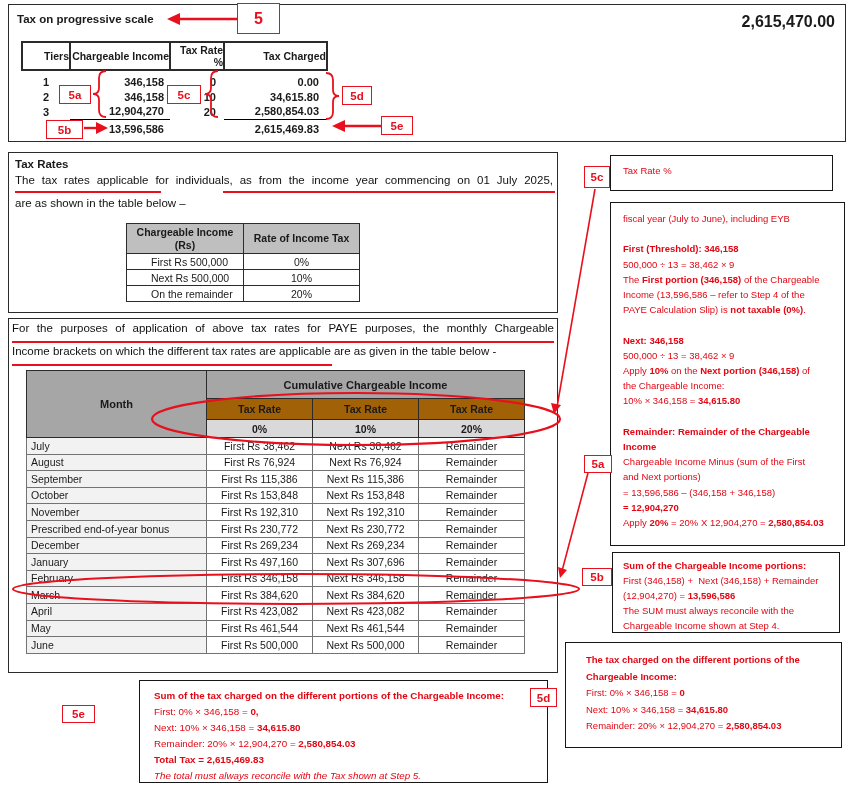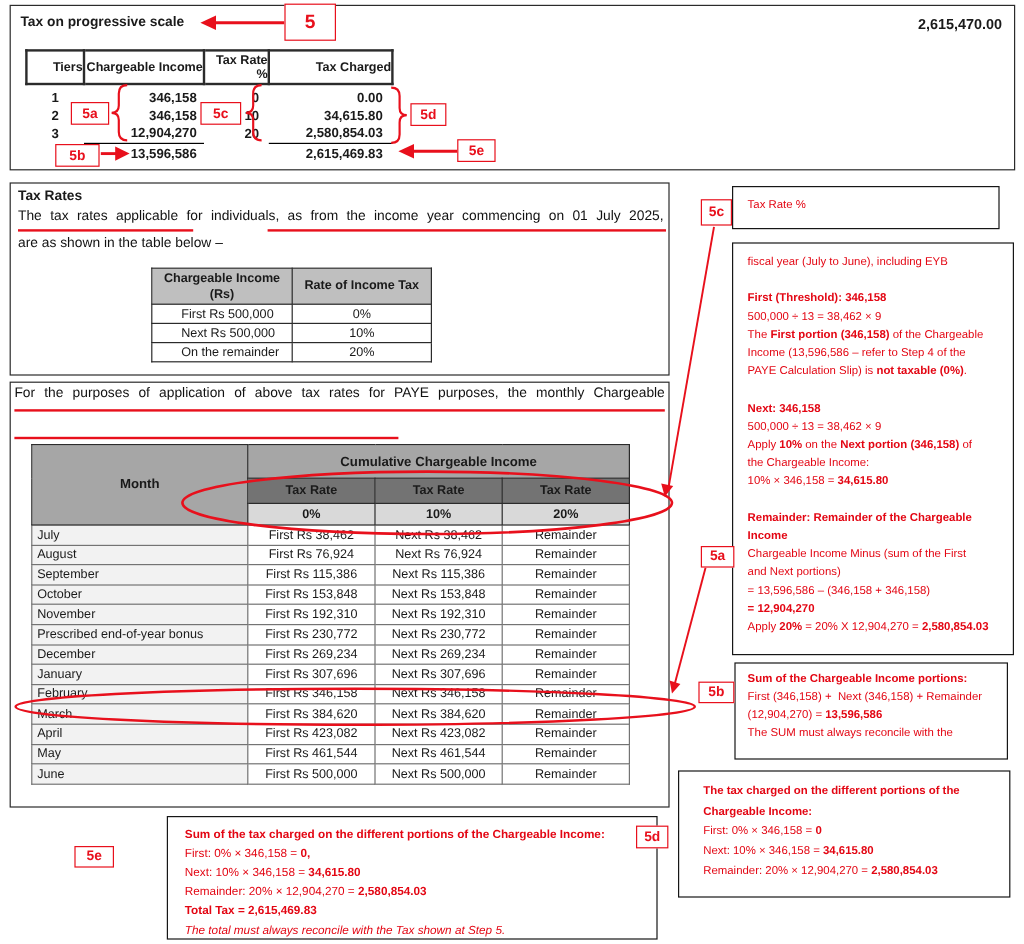--- a/index.html
+++ b/index.html
@@ -5,21 +5,21 @@
   * { margin:0; padding:0; box-sizing:border-box; }
   html,body { background:#fff; }
   body { font-family:"Liberation Sans", sans-serif; color:#1a1a1a; }
   #page { position:relative; width:853px; height:787px; background:#fff; overflow:hidden; }
 
   .box { position:absolute; border:1.6px solid #2b2b2b; background:#fff; }
   .abs { position:absolute; }
 
   
   .sec-title { font-size:11.5px; font-weight:bold; }
-  .amount { font-size:12px; font-weight:bold; }
+  .amount { font-size:16px; font-weight:bold; }
 
   table.tiers { border-collapse:collapse; table-layout:fixed; }
   table.tiers th { border:2px solid #2b2b2b; font-size:10.5px; font-weight:bold; text-align:right; line-height:1.15; padding:1px 0; height:26px; }
   table.tiers td { font-size:11px; font-weight:bold; line-height:14.6px; padding:0; }
   table.tiers .c-tier { text-align:center; }
   table.tiers .c-num  { text-align:right; padding-right:6px; }
   table.tiers .c-rate { text-align:right; padding-right:8px; }
   table.tiers .c-amt  { text-align:right; padding-right:8px; }
   table.tiers tr.gap td { height:5px; line-height:5px; }
   table.tiers tr.totals td { border-top:1.6px solid #000; padding-top:2px; }
@@ -36,21 +36,21 @@
   table.rates td { border:1.4px solid #2b2b2b; font-size:10.5px; padding:0 4px; height:16px; }
   table.rates .c-left { text-align:left; padding-left:24px; }
   table.rates .c-center { text-align:center; }
 
   
   table.mt { border-collapse:collapse; table-layout:fixed; border:1.6px solid #2b2b2b; }
   table.mt th { border:1.2px solid #2b2b2b; font-weight:bold; }
   table.mt td { border:1px solid #737373; font-size:10.5px; height:16.6px; padding:0 4px; line-height:1; }
   .th-month { background:#a6a6a6; font-size:11px; }
   .th-group { background:#a6a6a6; font-size:11px; height:28px; }
-  .th-rate  { background:#737373; font-size:10.5px; height:21px; }
+  .th-rate  { background:#a16207; font-size:10.5px; height:21px; }
   .th-pct   { background:#d9d9d9; font-size:10.5px; height:18px; }
   table.mt .c-month { background:#f2f2f2; text-align:left; }
   table.mt .c-mid { background:#fff; text-align:center; }
 
   
   .lbl { position:absolute; border:1.7px solid #e8101c; color:#e8101c; background:#fff;
          font-weight:bold; font-size:11.5px; display:flex; align-items:center; justify-content:center; z-index:50; }
 
   
   .note { position:absolute; border:1.5px solid #161616; background:#fff; color:#e30613; font-size:9.5px; }
@@ -151,20 +151,21 @@
             <td class="c-left">On the remainder</td>
             <td class="c-center">20%</td>
           </tr>
         </tbody>
     </table>
   </div>
 
   <div class="box" style="left:8px; top:318px; width:550px; height:355px;">
     <div class="abs para just" style="left:3px; top:3px; width:542px;">For the purposes of application of above tax rates for PAYE purposes, the monthly Chargeable</div>
     <div class="redline" style="left:3px; top:22px; width:542px;"></div>
+    <div class="abs para" style="left:3px; top:26px;">Income brackets on which the different tax rates are applicable are as given in the table below -</div>
     <div class="redline" style="left:3px; top:44.5px; width:320px;"></div>
 
     <table class="mt abs" style="left:17px; top:51px; width:498px;">
       <colgroup>
           <col style="width:180px">
           <col style="width:106px">
           <col style="width:106px">
           <col style="width:106px">
         </colgroup>
       <thead>
@@ -221,21 +222,21 @@
             <td class="c-mid">Remainder</td>
           </tr>
           <tr>
             <td class="c-month">December</td>
             <td class="c-mid">First Rs 269,234</td>
             <td class="c-mid">Next Rs 269,234</td>
             <td class="c-mid">Remainder</td>
           </tr>
           <tr>
             <td class="c-month">January</td>
-            <td class="c-mid">First Rs 307,696</td>
+            <td class="c-mid">First Rs 497,160</td>
             <td class="c-mid">Next Rs 307,696</td>
             <td class="c-mid">Remainder</td>
           </tr>
           <tr>
             <td class="c-month">February</td>
             <td class="c-mid">First Rs 346,158</td>
             <td class="c-mid">Next Rs 346,158</td>
             <td class="c-mid">Remainder</td>
           </tr>
           <tr>
@@ -292,20 +293,21 @@
       <div class="ln"><span>= 13,596,586 – (346,158 + 346,158)</span></div>
       <div class="ln"><span class="b">= 12,904,270</span></div>
       <div class="ln"><span>Apply </span><span class="b">20%</span><span> = 20% X 12,904,270 = </span><span class="b">2,580,854.03</span></div>
     </div>
 
   <div class="note" style="left:612px; top:552px; width:228px; height:81px; padding:5px 6px 0 10px; line-height:15px;">
       <div class="ln"><span class="b">Sum of the Chargeable Income portions:</span></div>
       <div class="ln"><span>First (346,158) +  Next (346,158) + Remainder</span></div>
       <div class="ln"><span>(12,904,270) = </span><span class="b">13,596,586</span></div>
       <div class="ln"><span>The SUM must always reconcile with the</span></div>
+      <div class="ln"><span>Chargeable Income shown at Step 4.</span></div>
     </div>
 
   <div class="note" style="left:565px; top:642px; width:277px; height:106px; padding:9px 6px 0 20px; line-height:16.5px;">
       <div class="ln"><span class="b">The tax charged on the different portions of the</span></div>
       <div class="ln"><span class="b">Chargeable Income:</span></div>
       <div class="ln"><span>First: 0% × 346,158 = </span><span class="b">0</span></div>
       <div class="ln"><span>Next: 10% × 346,158 = </span><span class="b">34,615.80</span></div>
       <div class="ln"><span>Remainder: 20% × 12,904,270 = </span><span class="b">2,580,854.03</span></div>
     </div>
 

